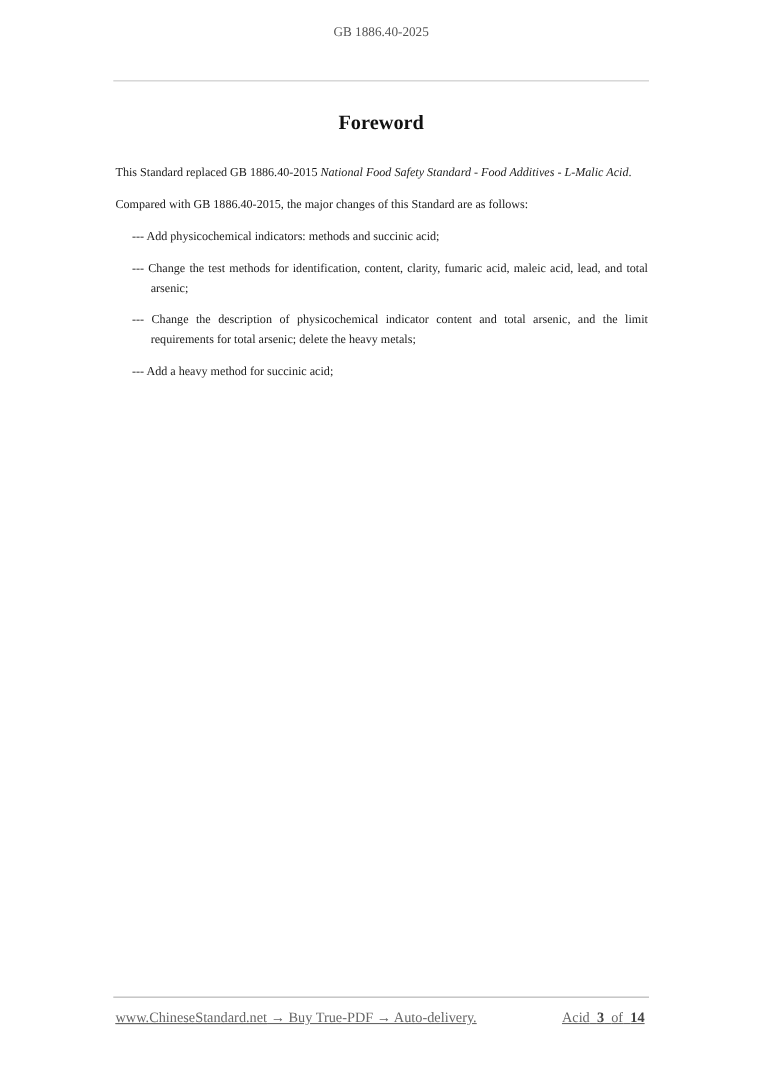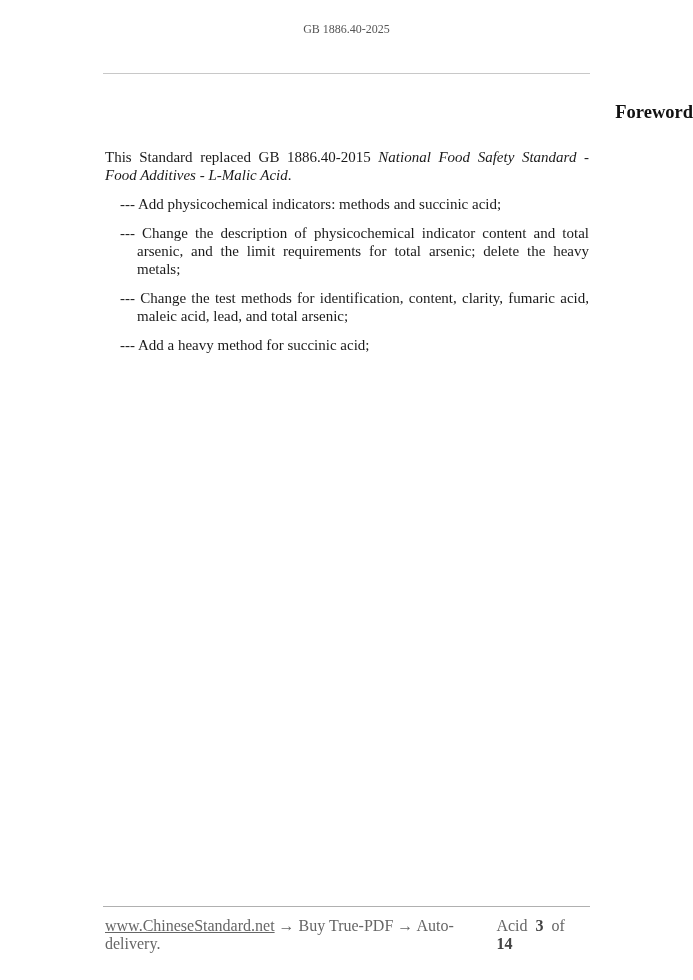--- a/index.html
+++ b/index.html
@@ -11,57 +11,58 @@
     .header-text {
       position: absolute; top: 22px; left: 0; width: 693px;
       text-align: center; font-size: 12px; color: #555;
     }
     .header-rule {
       position: absolute; top: 73px; left: 103px; width: 487px;
       border-top: 1px solid #c8c8c8;
     }
     .title {
       position: absolute; top: 102px; left: 0; width: 693px;
-      text-align: right; font-size: 18.5px; font-weight: bold; color: #111;
+      text-align: center; font-size: 18.5px; font-weight: bold; color: #111;
     }
     .body {
       position: absolute; top: 148px; left: 105px; width: 484px;
-      font-size: 15px; line-height: 18px; text-align: justify;
+      font-size: 11px; line-height: 18px; text-align: justify;
     }
     .para { margin: 0 0 11px 0; }
     .list-item {
       margin: 0 0 11px 0; padding-left: 32px; text-indent: -17px;
     }
     .footer-rule {
       position: absolute; top: 906px; left: 103px; width: 487px;
       border-top: 1px solid #b0b0b0;
     }
     .footer {
       position: absolute; top: 917px; left: 105px; width: 481px;
-      font-size: 16px; color: #666; display: flex; justify-content: space-between;
+      font-size: 13px; color: #666; display: flex; justify-content: space-between; text-decoration: underline;
     }
     .footer a { color: #666; text-decoration: underline; }
     .bold { font-weight: bold; color: #444; }
   </style>
 </head>
 <body>
 
 <div class="header-text">GB 1886.40-2025</div>
 <div class="header-rule"></div>
 
 <div class="title">Foreword</div>
 
 <div class="body">
   <p class="para">
     <span>This Standard replaced GB 1886.40-2015 </span><i>National Food Safety Standard - Food Additives - L-Malic Acid</i><span>.</span>
   </p>
+  <p class="para">Compared with GB 1886.40-2015, the major changes of this Standard are as follows:</p>
   <div>
     <p class="list-item">--- Add physicochemical indicators: methods and succinic acid;</p>
+    <p class="list-item">--- Change the test methods for identification, content, clarity, fumaric acid, maleic acid, lead, and total arsenic;</p>
     <p class="list-item">--- Change the description of physicochemical indicator content and total arsenic, and the limit requirements for total arsenic; delete the heavy metals;</p>
-    <p class="list-item">--- Change the test methods for identification, content, clarity, fumaric acid, maleic acid, lead, and total arsenic;</p>
     <p class="list-item">--- Add a heavy method for succinic acid;</p>
   </div>
 </div>
 
 <div class="footer-rule"></div>
 <div class="footer">
   <span><a>www.ChineseStandard.net</a><span> → Buy True-PDF → Auto-delivery.</span></span>
   <span>
     <span>Acid</span>&nbsp;
     <span class="bold">3</span>&nbsp;

